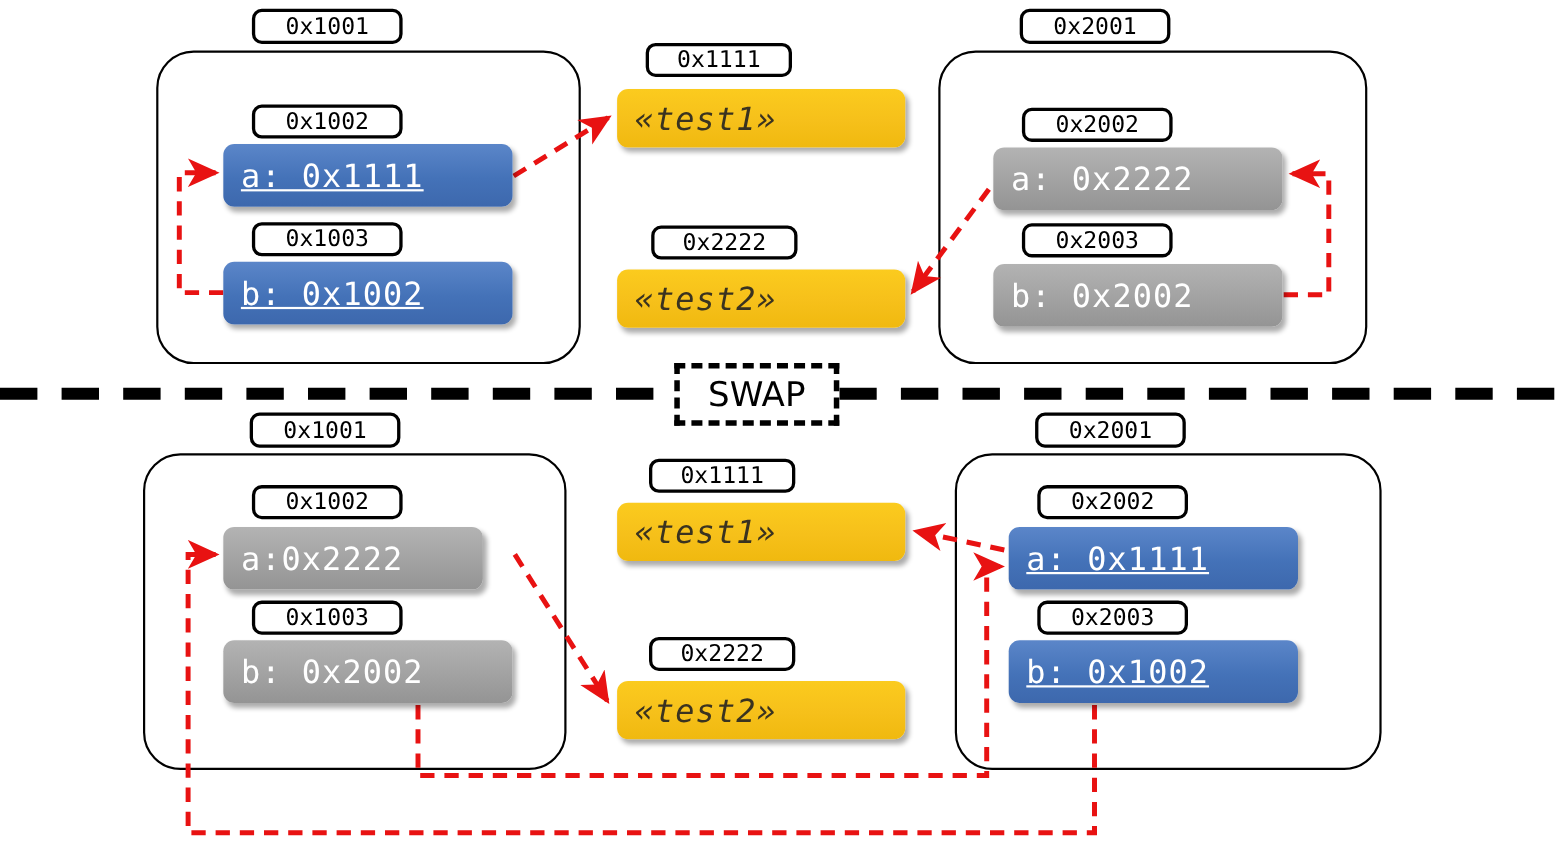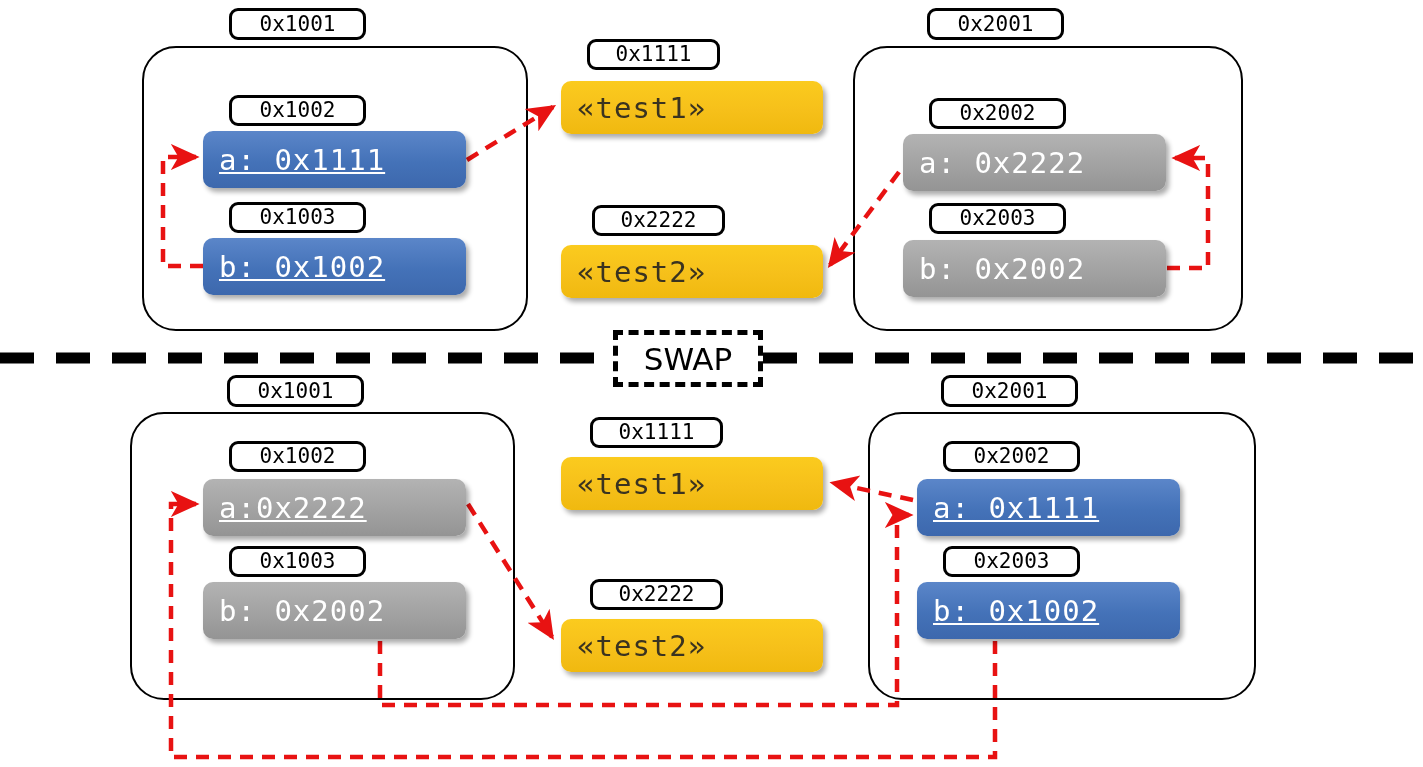--- a/index.html
+++ b/index.html
@@ -17,21 +17,21 @@
              background:#fff;box-sizing:border-box;z-index:1;}
 
   
   .cell{position:absolute;border-radius:10px;box-sizing:border-box;
         display:flex;align-items:center;color:#fff;font-size:29px;
         padding-left:16px;letter-spacing:1px;z-index:5;
         box-shadow:3px 4px 5px rgba(0,0,0,.33);}
   .cell.blue{background:linear-gradient(180deg,#5b86c9 0%,#4472b8 55%,#3d68ad 100%);text-decoration:underline;}
   .cell.gray{background:linear-gradient(180deg,#b3b3b3 0%,#a2a2a2 55%,#949494 100%);}
   .cell.yellow{background:linear-gradient(180deg,#fbcb1e 0%,#f6c01a 55%,#f0b90f 100%);
-               color:#3a3320;}
+               color:#3a3320;font-style:italic;}
 
   
   .swapbox{position:absolute;border:5px dashed #000;background:#fff;
            display:flex;align-items:center;justify-content:center;
            font-family:"DejaVu Sans","Liberation Sans",sans-serif;
            font-size:31px;color:#000;z-index:8;box-sizing:border-box;}
 
   svg.overlay{position:absolute;left:0;top:0;width:1423px;height:767px;
               z-index:4;pointer-events:none;}
 </style>
@@ -63,21 +63,21 @@
 
   <div class="addr" style="left:905px;top:203px;width:137px;height:31px;">0x2003</div>
   <div class="cell gray" style="left:903px;top:240px;width:263px;height:57px;">b: 0x2002</div>
 
   <div class="swapbox" style="left:613px;top:330px;width:150px;height:57px;">SWAP</div>
 
   <div class="addr" style="left:203px;top:375px;width:137px;height:32px;">0x1001</div>
   <div class="container" style="left:130px;top:412px;width:385px;height:288px;"></div>
 
   <div class="addr" style="left:205px;top:441px;width:137px;height:31px;">0x1002</div>
-  <div class="cell gray" style="left:203px;top:479px;width:263px;height:57px;text-decoration:underline;">a:0x2222</div>
+  <div class="cell gray" style="left:203px;top:479px;width:236px;height:57px;">a:0x2222</div>
 
   <div class="addr" style="left:205px;top:546px;width:137px;height:31px;">0x1003</div>
   <div class="cell gray" style="left:203px;top:582px;width:263px;height:57px;">b: 0x2002</div>
 
   <div class="addr" style="left:566px;top:417px;width:133px;height:31px;">0x1111</div>
   <div class="cell yellow" style="left:561px;top:457px;width:262px;height:53px;">«test1»</div>
 
   <div class="addr" style="left:566px;top:579px;width:133px;height:31px;">0x2222</div>
   <div class="cell yellow" style="left:561px;top:619px;width:262px;height:53px;">«test2»</div>
 

